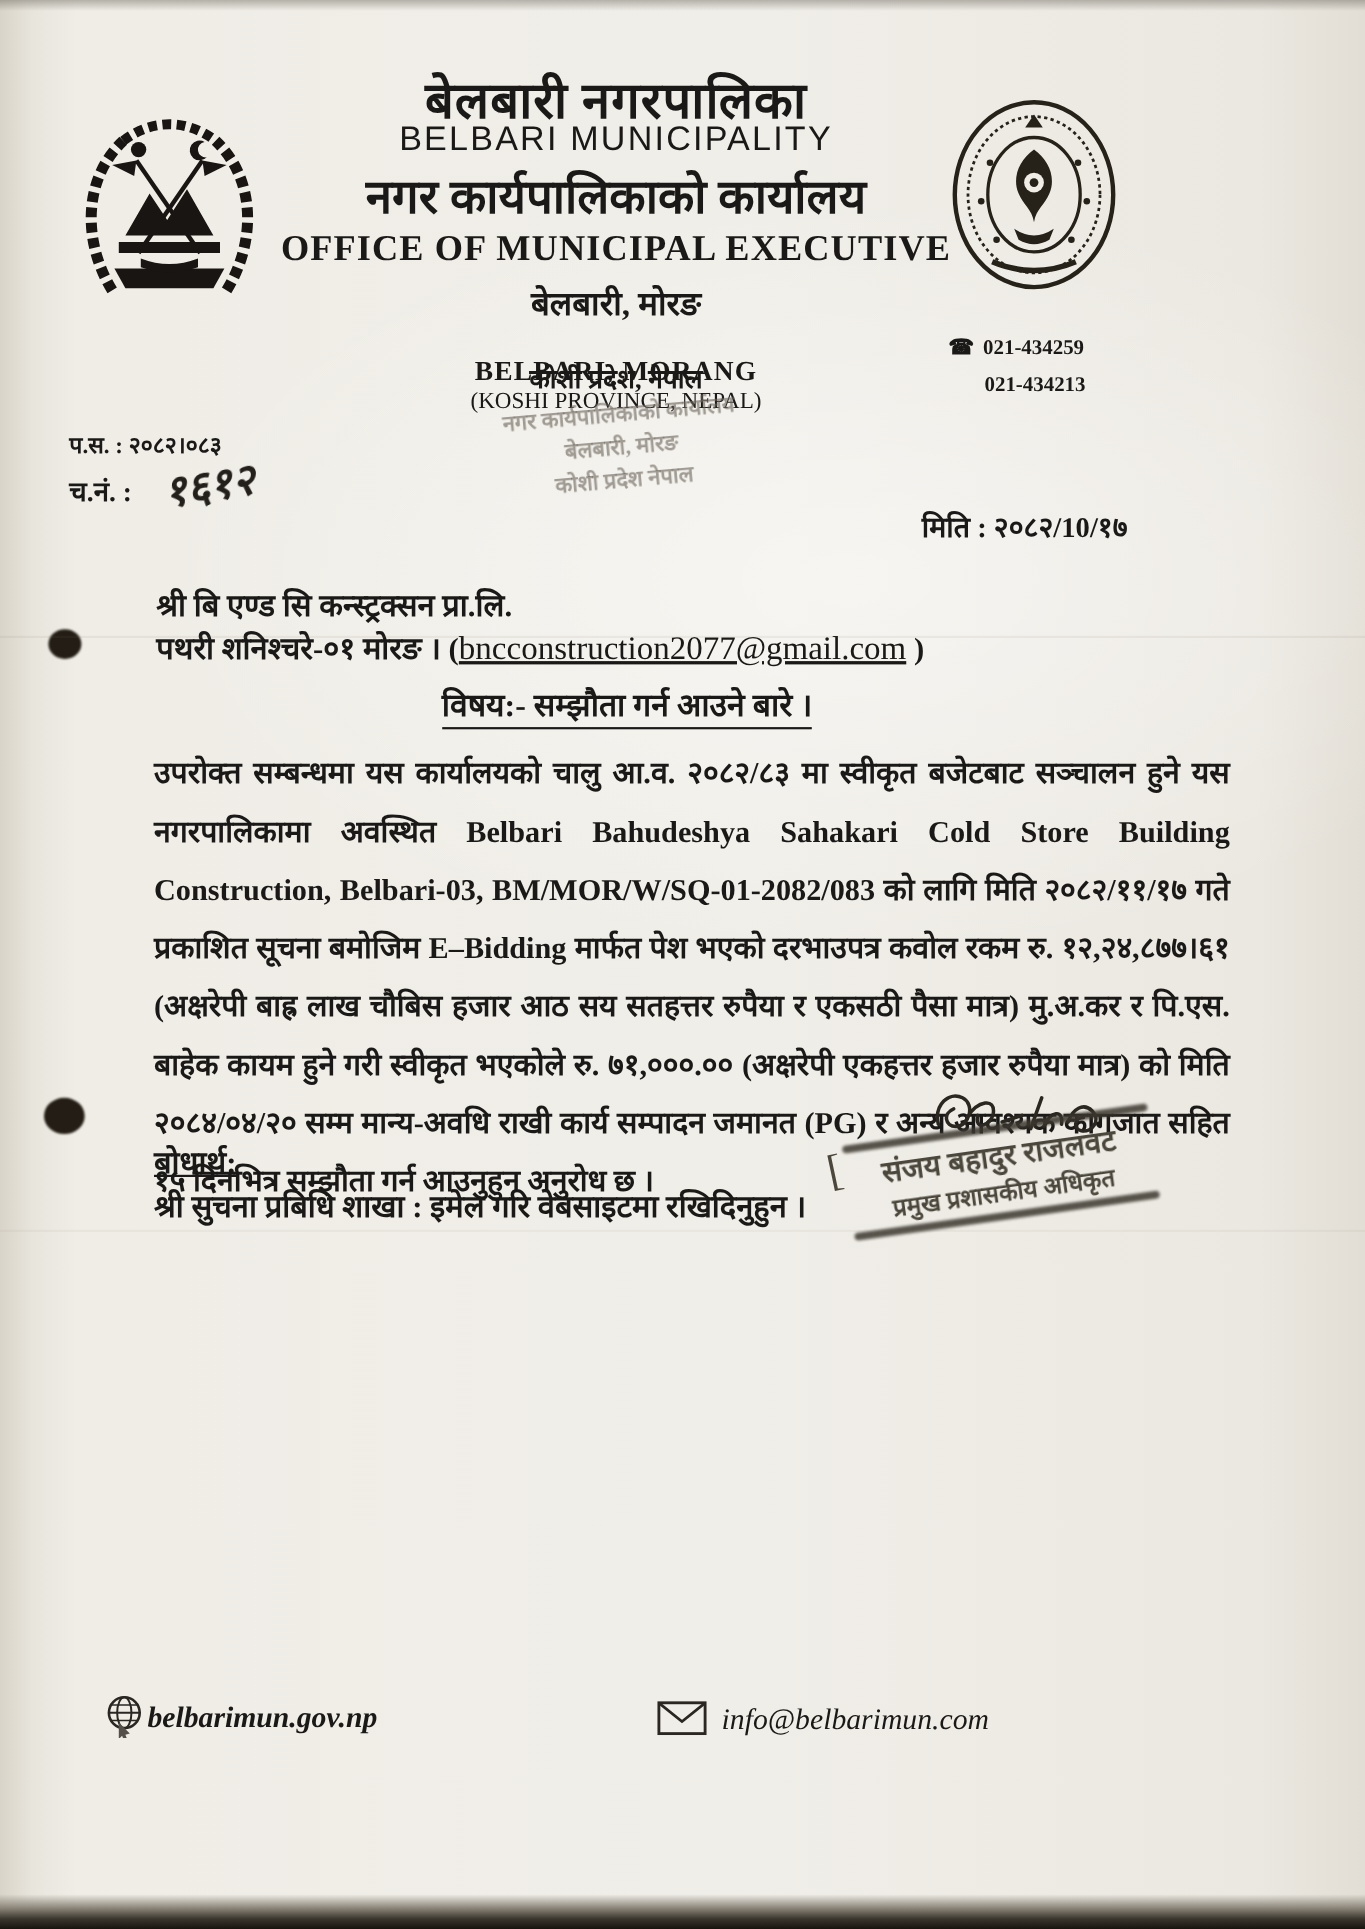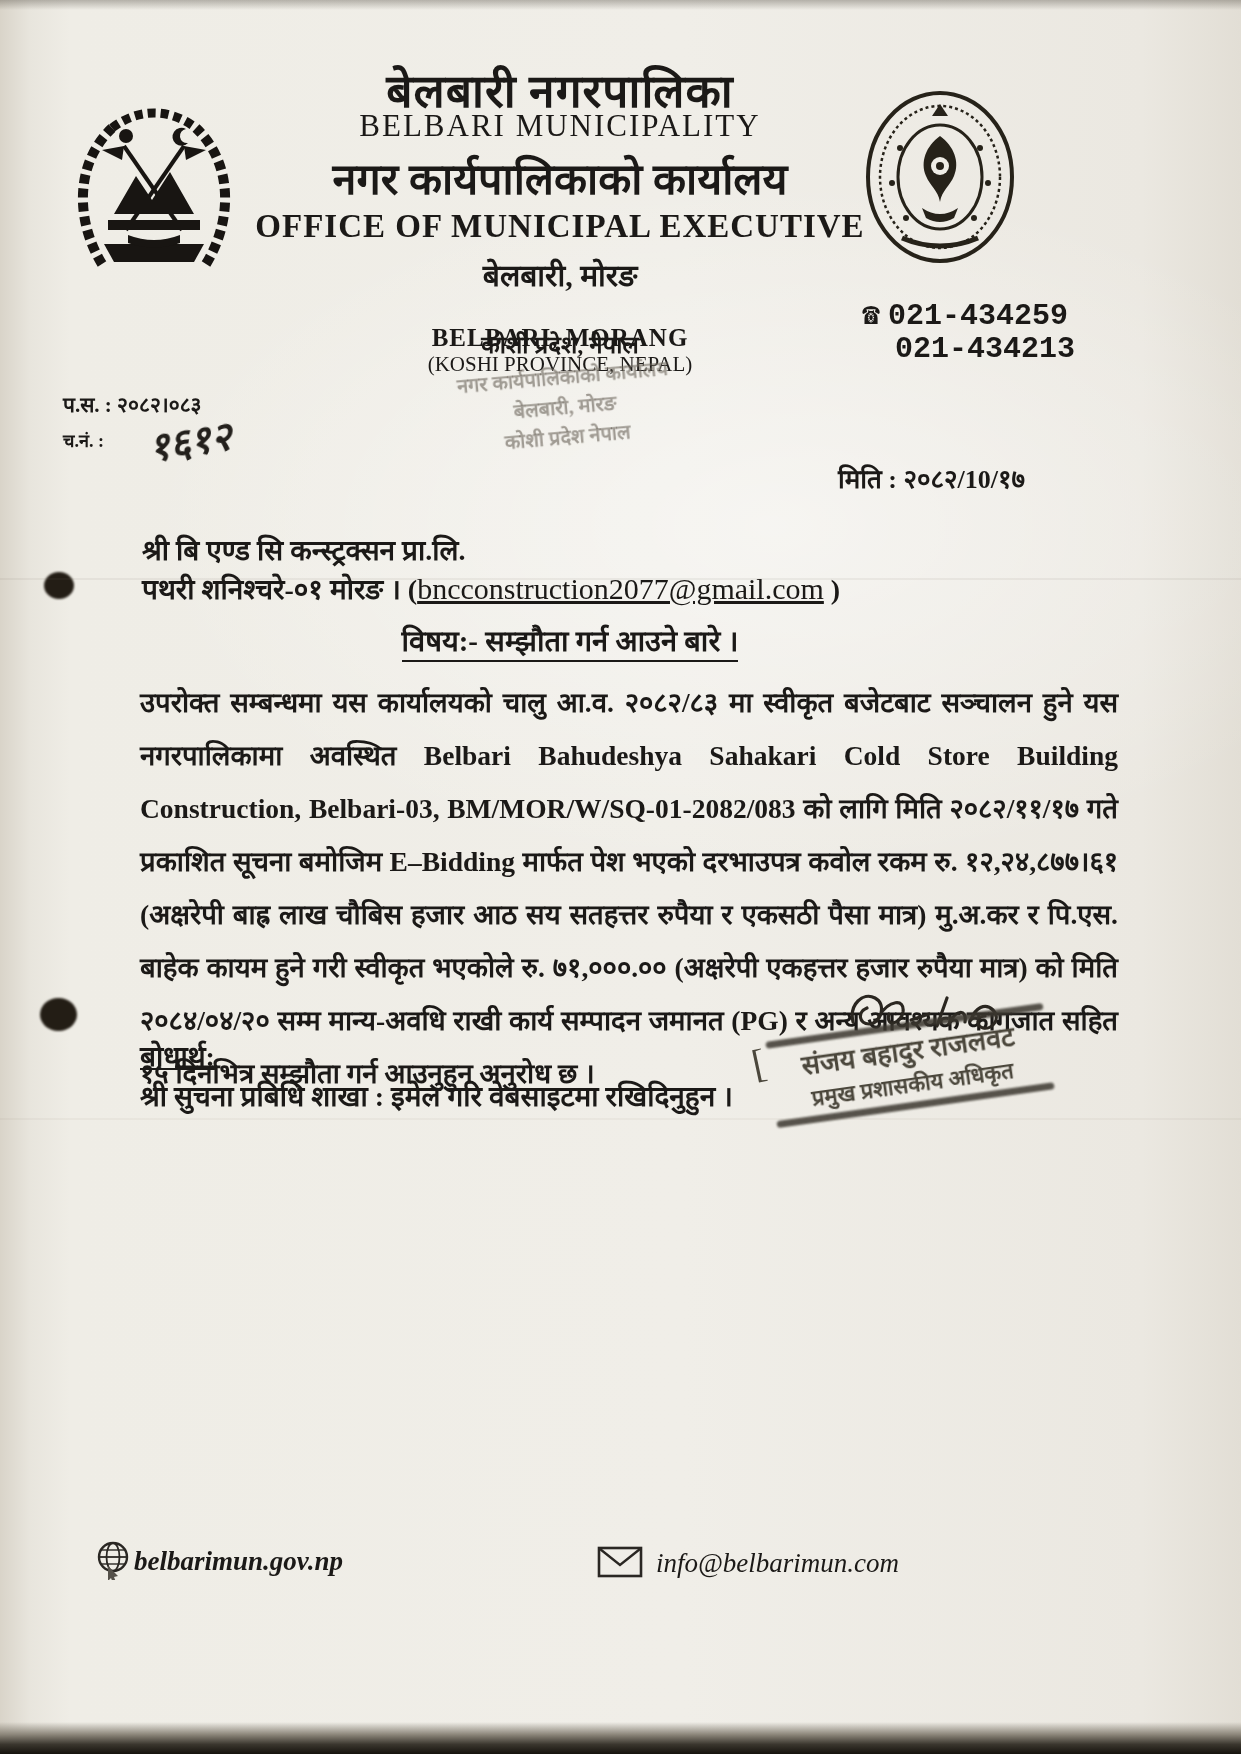--- a/index.html
+++ b/index.html
@@ -12,33 +12,33 @@
       linear-gradient(90deg, #d9d4c9 0px, #e8e5dd 30px, #efede6 70px, #f0eee8 55%, #ebe8e1 92%, #e2ded5 100%),
       #eeebe4;
     overflow:hidden;
     font-family:"Liberation Serif","DejaVu Sans",serif;
     color:#1b1917;
   }
   .abs{position:absolute;}
   .ctr{left:240px;width:640px;text-align:center;}
   
   .t-np-main{top:58px;font-size:46px;font-weight:bold;letter-spacing:1px;}
-  .t-en-main{top:108px;font-size:31px;font-family:Liberation Serif, serif;letter-spacing:2px;}
+  .t-en-main{top:108px;font-size:31px;font-family:Liberation Sans, sans-serif;letter-spacing:2px;}
   .t-np-office{top:148px;font-size:43px;font-weight:bold;}
   .t-en-office{top:208px;font-size:33px;font-weight:bold;font-family:"Liberation Serif",serif;letter-spacing:1px;}
   .t-np-place{top:254px;font-size:30px;font-weight:bold;}
   .t-en-place{top:296px;font-size:25px;font-weight:bold;font-family:"Liberation Serif",serif;letter-spacing:1px;margin-top:28px;}
   .t-np-prov{top:327px;font-size:24px;font-weight:bold;}
   .t-en-prov{top:352px;font-size:21px;font-family:"Liberation Serif",serif;}
-  .phones{left:862px;top:300px;font-size:30px;font-weight:bold;font-family:Liberation Mono, monospace;line-height:33px;}
+  .phones{left:862px;top:300px;font-size:19px;font-weight:bold;font-family:Liberation Serif, serif;line-height:33px;}
   .phones .ph-icon{margin-right:8px;}
   .phones .ph2{padding-left:33px;}
   
   .ps-line{left:63px;top:390px;font-size:21px;font-weight:bold;}
-  .chn-line{left:63px;top:428px;font-size:18px;font-weight:bold;}
+  .chn-line{left:63px;top:428px;font-size:25px;font-weight:bold;}
   .chn-hand{left:152px;top:412px;font-size:40px;color:#23201c;transform:rotate(-9deg) skewX(-12deg);filter:blur(.4px);font-weight:bold;}
   .date-line{left:838px;top:460px;font-size:26px;font-weight:bold;}
   
   .faint-stamp{left:425px;top:362px;width:280px;text-align:center;color:rgba(108,102,92,.62);
     transform:rotate(-5deg);filter:blur(.7px);font-size:20px;line-height:30px;font-weight:bold;}
   
   .addr1{left:142px;top:530px;font-size:28px;font-weight:bold;}
   .addr2{left:142px;top:569px;font-size:28px;font-weight:bold;}
   .addr2 .email{font-family:"Liberation Serif",serif;font-weight:normal;font-size:30px;text-decoration:underline;}
   

